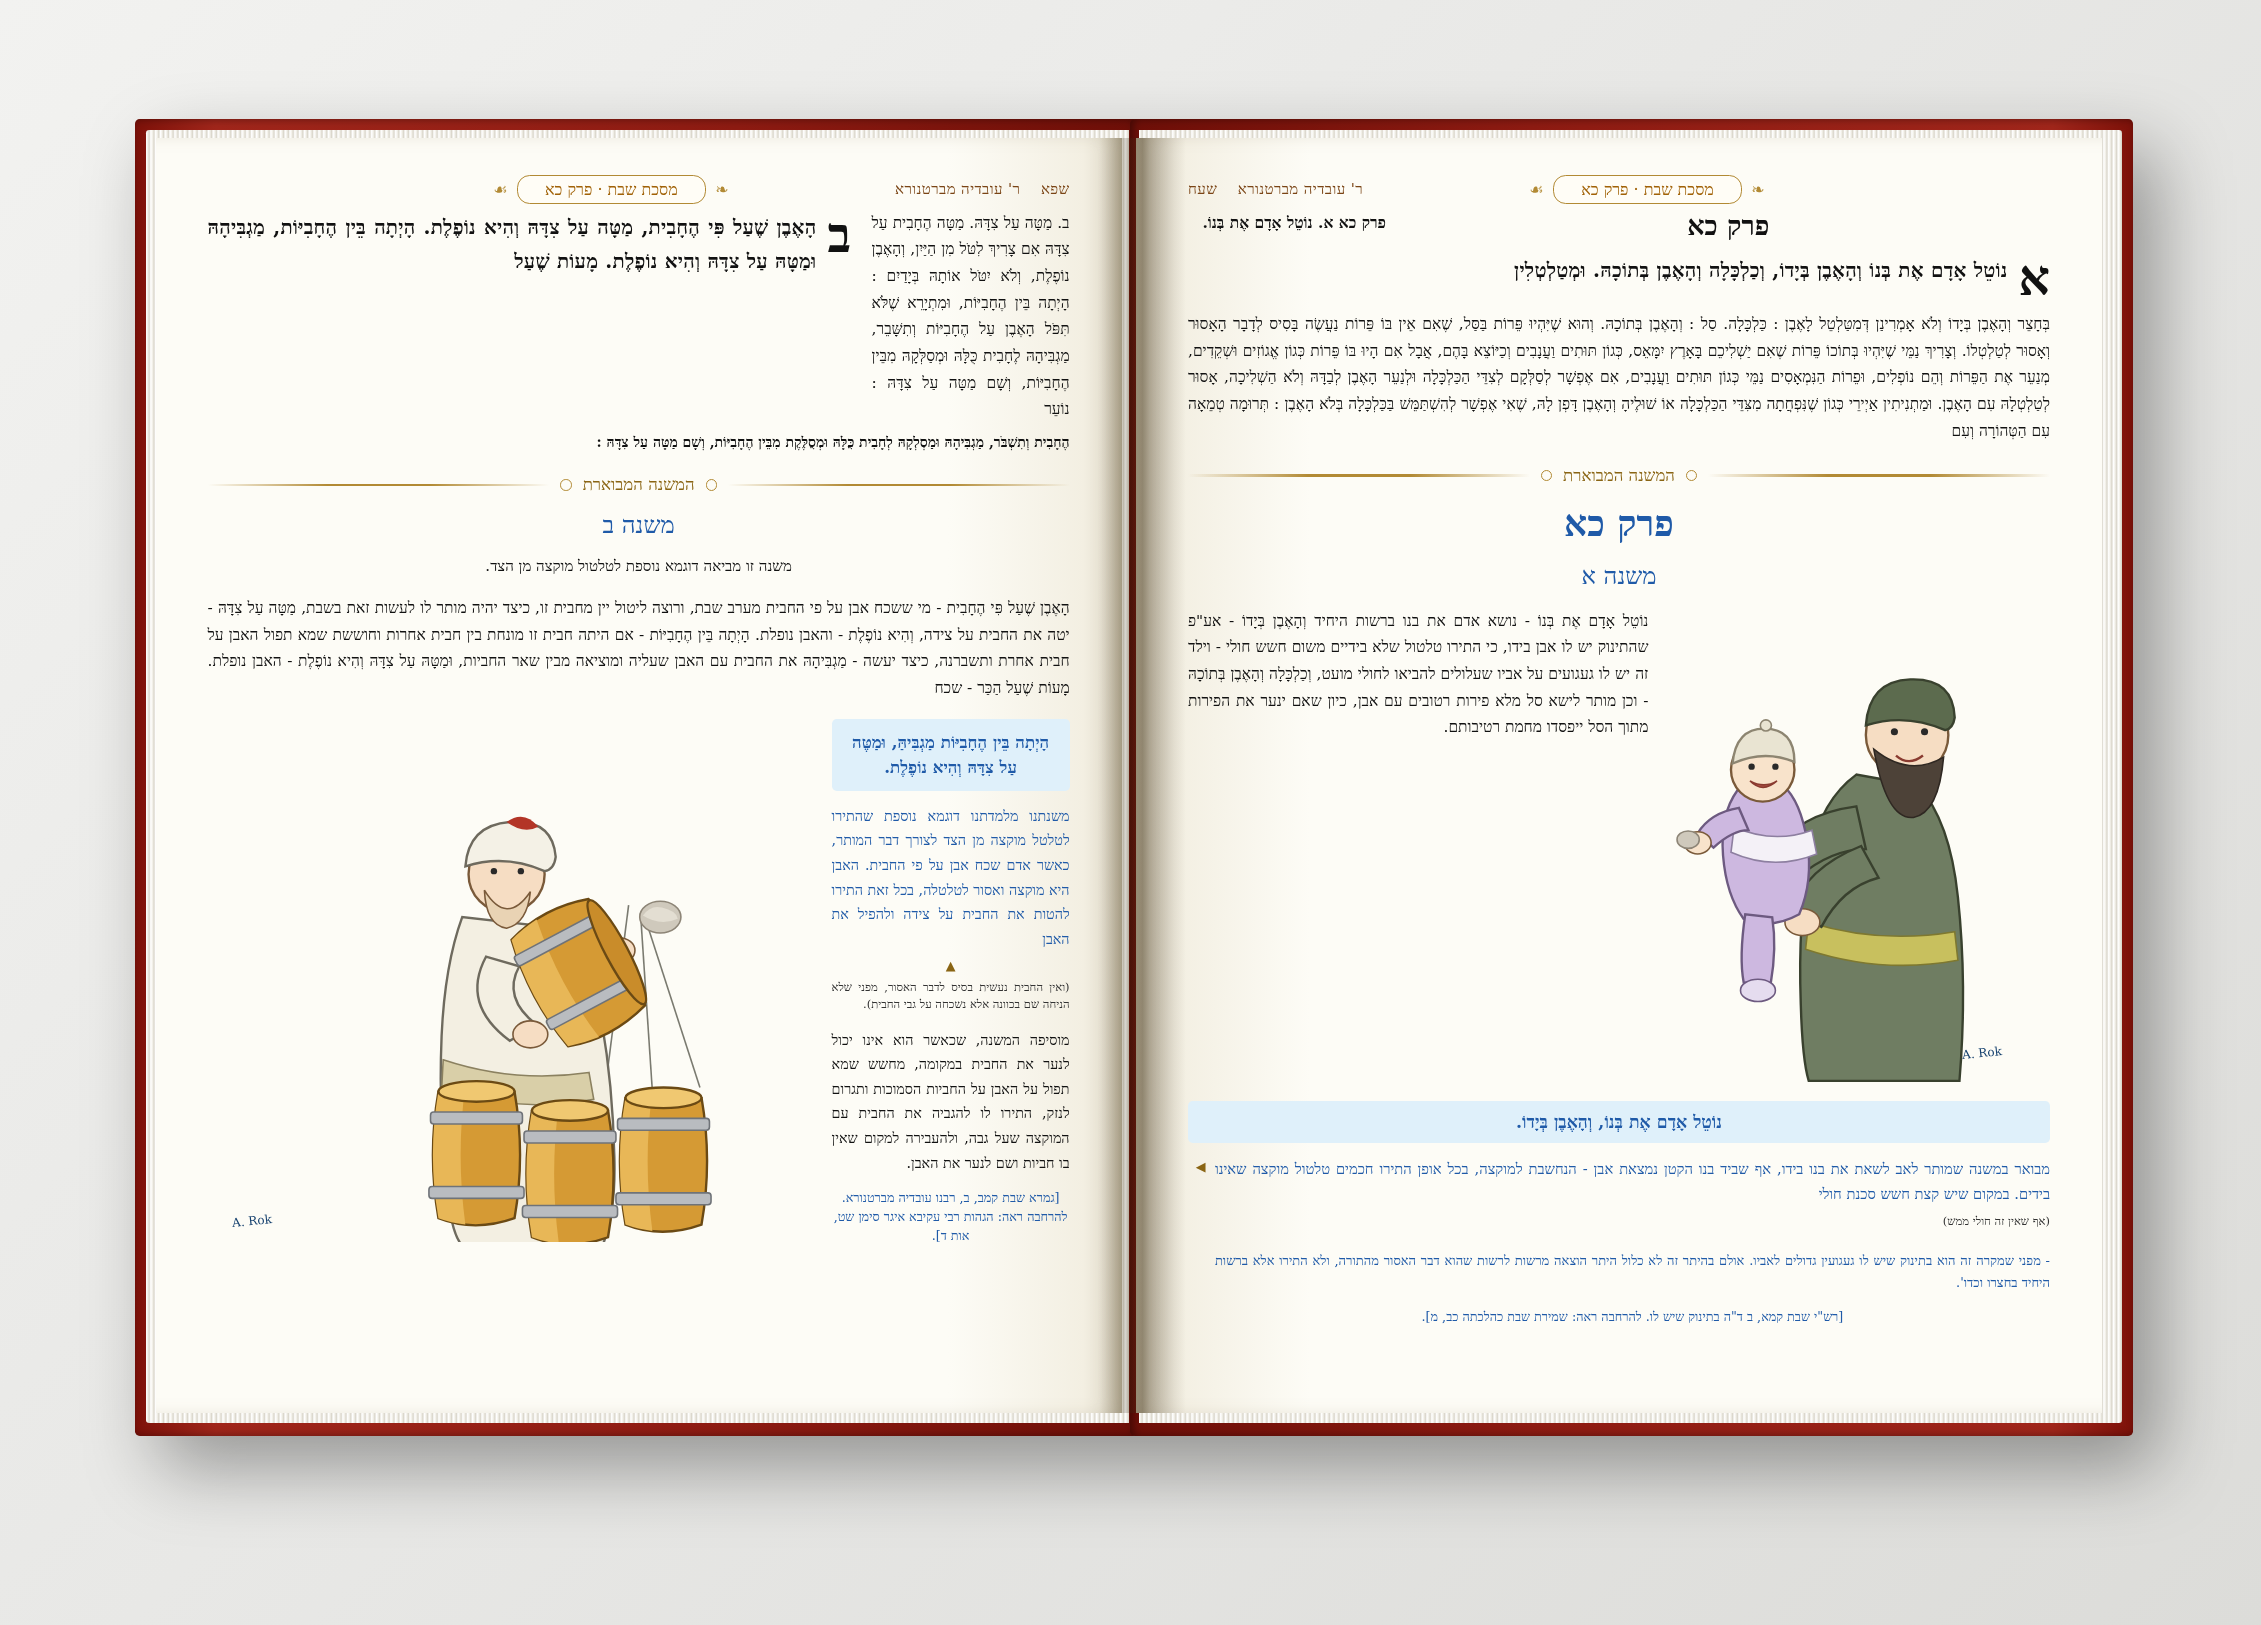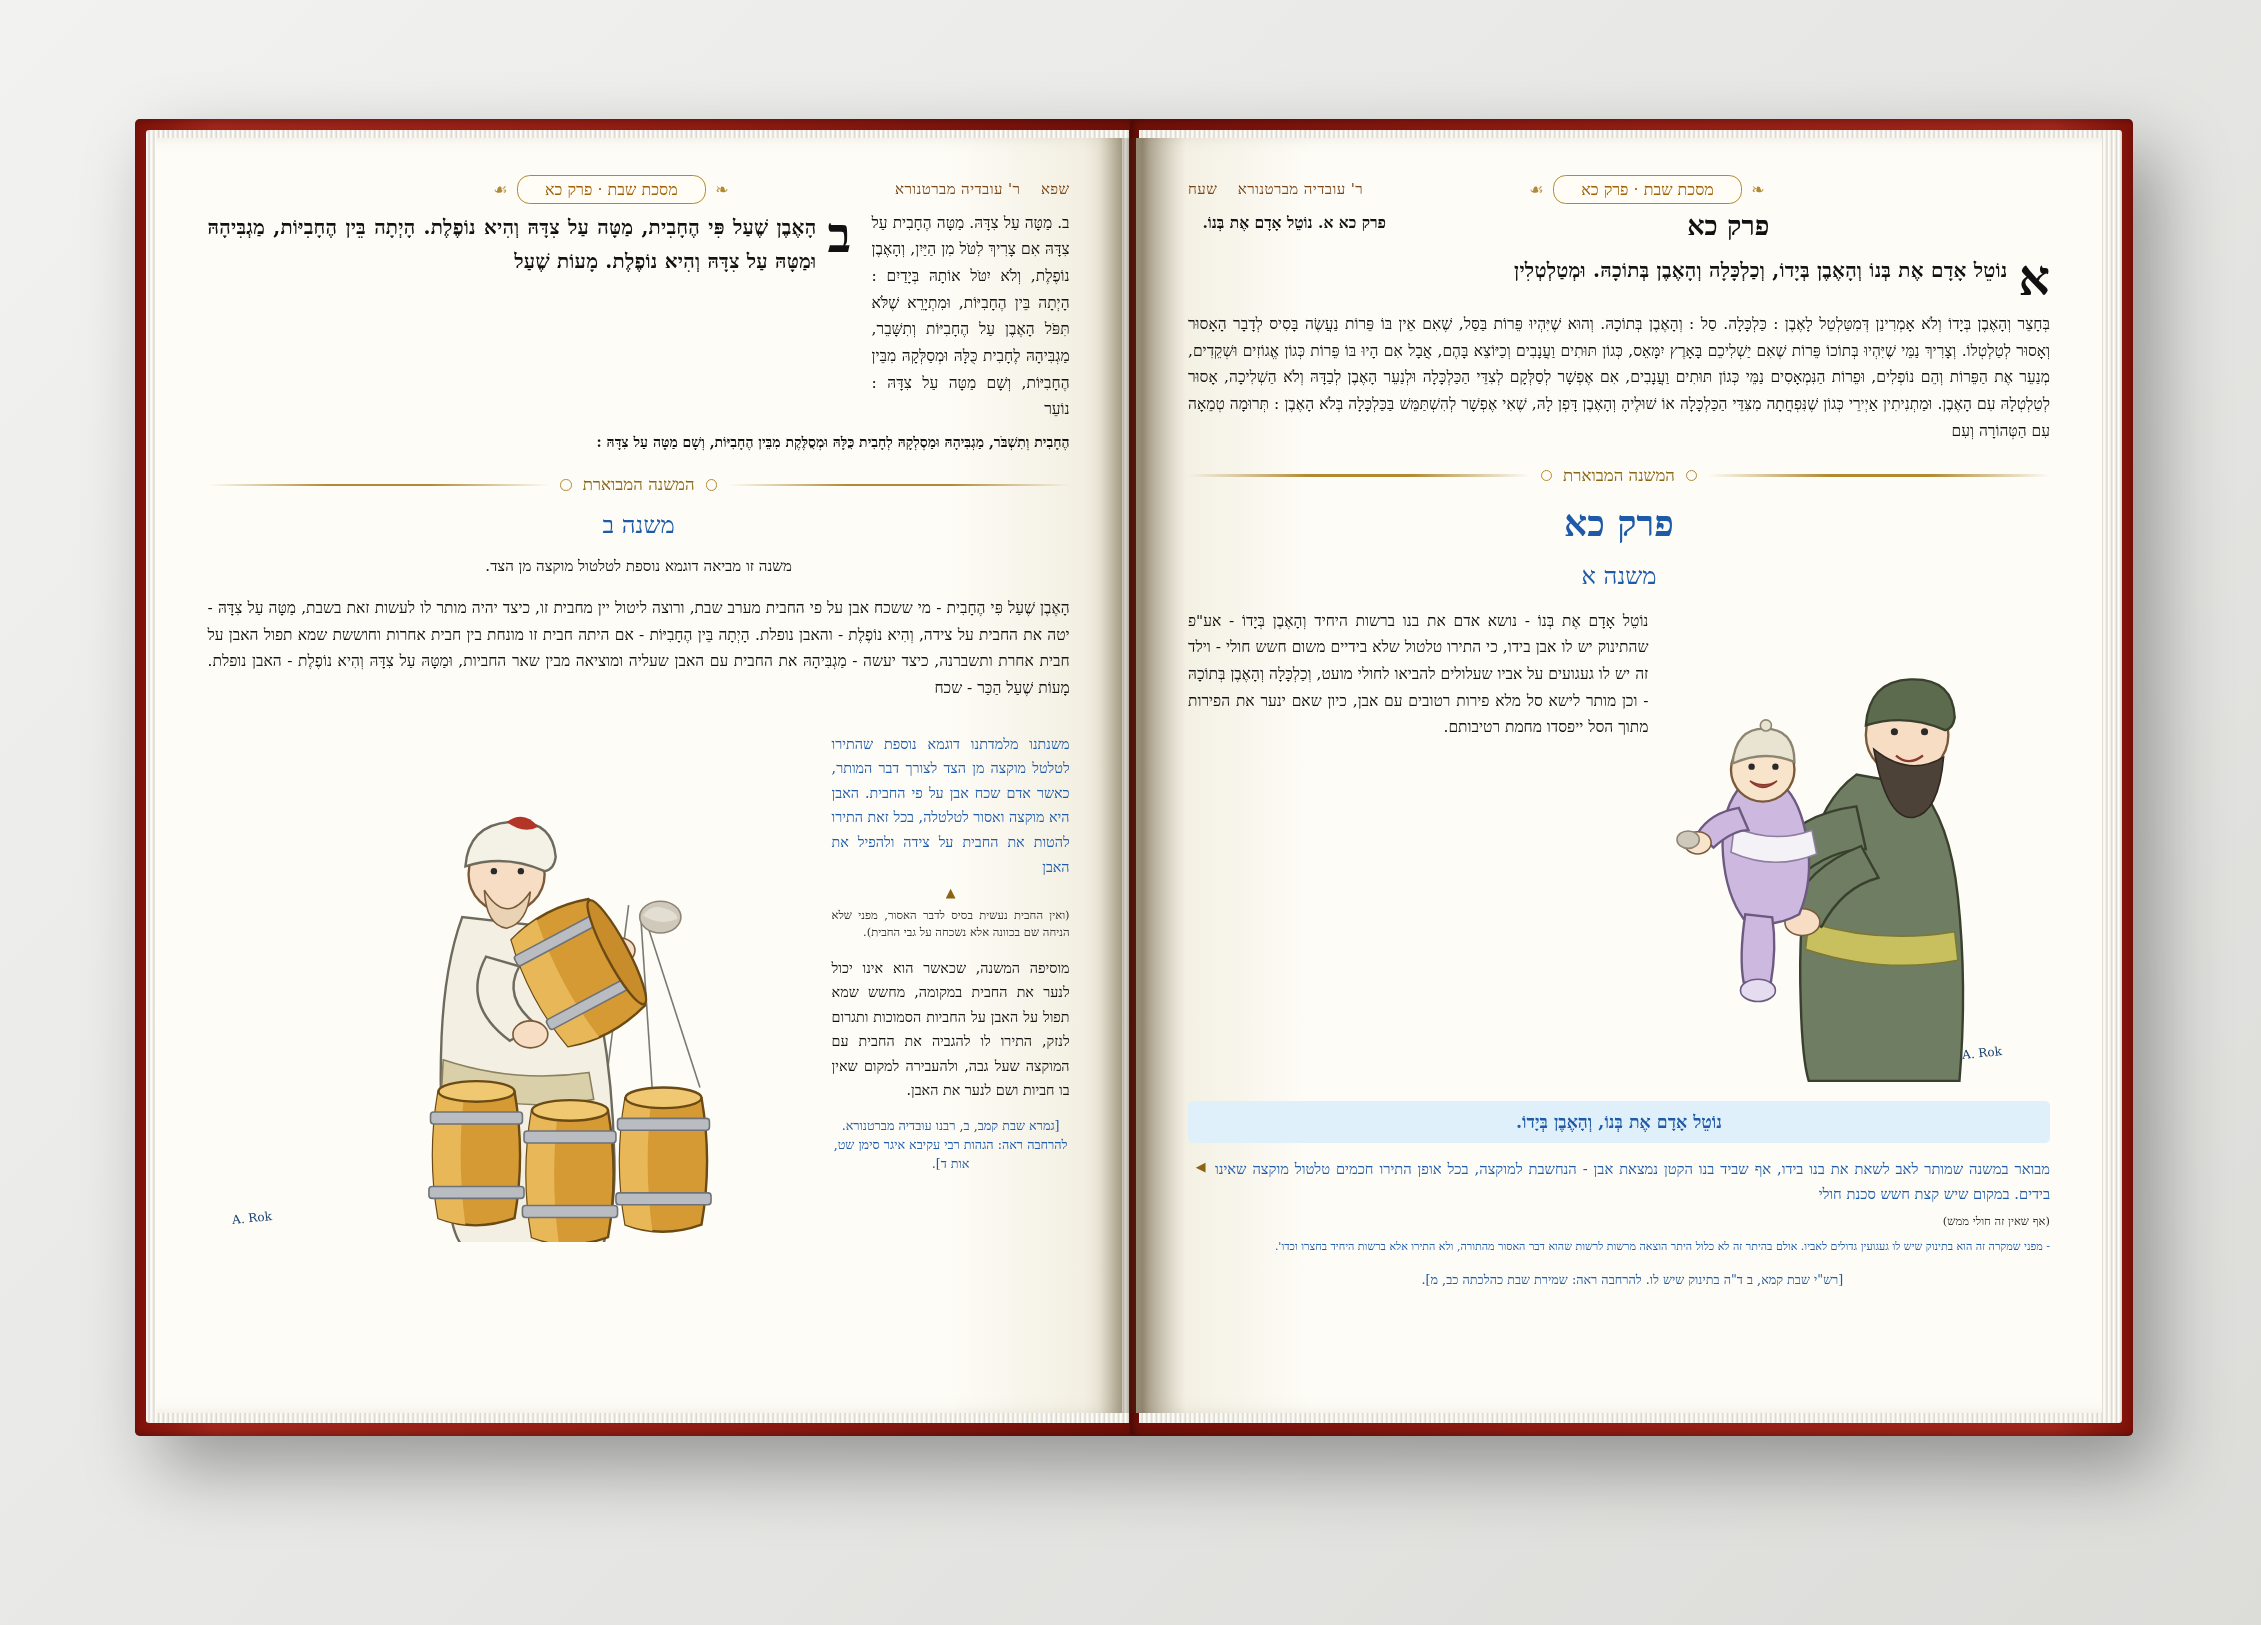--- a/index.html
+++ b/index.html
@@ -162,20 +162,21 @@
         <span class="line"></span>
       </div>
 
       <div class="mishna-num">משנה ב</div>
       <div class="lead">משנה זו מביאה דוגמא נוספת לטלטול מוקצה מן הצד.</div>
 
       <div class="body-text">הָאֶבֶן שֶׁעַל פִּי הֶחָבִית - מי ששכח אבן על פי החבית מערב שבת, ורוצה ליטול יין מחבית זו, כיצד יהיה מותר לו לעשות זאת בשבת, מַטָּה עַל צִדָּהּ - יטה את החבית על צידה, וְהִיא נוֹפֶלֶת - והאבן נופלת. הָיְתָה בֵּין הֶחָבִיּוֹת - אם היתה חבית זו מונחת בין חבית אחרות וחוששת שמא תפול האבן על חבית אחרת ותשברנה, כיצד יעשה - מַגְבִּיהָהּ את החבית עם האבן שעליה ומוציאה מבין שאר החביות, וּמַטָּהּ עַל צִדָּהּ וְהִיא נוֹפֶלֶת - האבן נופלת. מָעוֹת שֶׁעַל הַכַּר - שכח</div>
 
       <div class="cols">
         <div class="col-narrow">
+          <div class="callout">הָיְתָה בֵּין הֶחָבִיּוֹת מַגְבִּיהַּ, וּמַטֶּה עַל צִדָּהּ וְהִיא נוֹפֶלֶת.</div>
           <div class="body-text blue" style="margin-top:12.7px;font-size:14.3px;">משנתנו מלמדתנו דוגמא נוספת שהתירו לטלטל מוקצה מן הצד לצורך דבר המותר, כאשר אדם שכח אבן על פי החבית. האבן היא מוקצה ואסור לטלטלה, בכל זאת התירו להטות את החבית על צידה ולהפיל את האבן</div>
           <div style="text-align:center;margin:6.3px 0;"><span class="tri">▲</span></div>
           <div class="small-note">(ואין החבית נעשית בסיס לדבר האסור, מפני שלא הניחה שם בכוונה אלא נשכחה על גבי החבית).</div>
           <div class="body-text" style="margin-top:14.3px;font-size:14.3px;">מוסיפה המשנה, שכאשר הוא אינו יכול לנער את החבית במקומה, מחשש שמא תפול על האבן על החביות הסמוכות ותגרום לנזק, התירו לו להגביה את החבית עם המוקצה שעל גבה, ולהעבירה למקום שאין בו חביות ושם לנער את האבן.</div>
           <div class="src">[גמרא שבת קמב, ב, רבנו עובדיה מברטנורא. להרחבה ראה: הגהות רבי עקיבא איגר סימן שט, אות ד].</div>
         </div>
 
         <div class="col-wide" style="position:relative;min-height:508px;">
           <svg width="444" height="523" viewBox="0 0 560 660">
 
@@ -338,21 +339,21 @@
           <div class="body-text">נוֹטֵל אָדָם אֶת בְּנוֹ - נושא אדם את בנו ברשות היחיד וְהָאֶבֶן בְּיָדוֹ - אע"פ שהתינוק יש לו אבן בידו, כי התירו טלטול שלא בידיים משום חשש חולי - וילד זה יש לו געגועים על אביו שעלולים להביאו לחולי מועט, וְכַלְכָּלָה וְהָאֶבֶן בְּתוֹכָהּ - וכן מותר לישא סל מלא פירות רטובים עם אבן, כיון שאם ינער את הפירות מתוך הסל ייפסדו מחמת רטיבותם.</div>
         </div>
       </div>
 
       <div class="callout-wide">נוֹטֵל אָדָם אֶת בְּנוֹ, וְהָאֶבֶן בְּיָדוֹ.</div>
 
       <div style="display:flex;gap:9.5px;">
         <div style="flex:1;">
           <div class="body-text blue" style="font-size:14.7px;">מבואר במשנה שמותר לאב לשאת את בנו בידו, אף שביד בנו הקטן נמצאת אבן - הנחשבת למוקצה, בכל אופן התירו חכמים טלטול מוקצה שאינו בידים. במקום שיש קצת חשש סכנת חולי</div>
           <div class="small-note">(אף שאין זה חולי ממש)</div>
-          <div class="body-text blue" style="font-size:11px;margin-top:8px;">- מפני שמקרה זה הוא בתינוק שיש לו געגועין גדולים לאביו. אולם בהיתר זה לא כלול היתר הוצאה מרשות לרשות שהוא דבר האסור מהתורה, ולא התירו אלא ברשות היחיד בחצרו וכדו'.</div>
+          <div class="body-text blue" style="font-size:13px;margin-top:20px;">- מפני שמקרה זה הוא בתינוק שיש לו געגועין גדולים לאביו. אולם בהיתר זה לא כלול היתר הוצאה מרשות לרשות שהוא דבר האסור מהתורה, ולא התירו אלא ברשות היחיד בחצרו וכדו'.</div>
           <div class="src">[רש"י שבת קמא, ב ד"ה בתינוק שיש לו. להרחבה ראה: שמירת שבת כהלכתה כב, מ].</div>
         </div>
         <div style="width:17.4px;padding-top:3.2px;">
           <span class="tri">◀</span>
         </div>
       </div>
 
     </div>
   </div>
 

